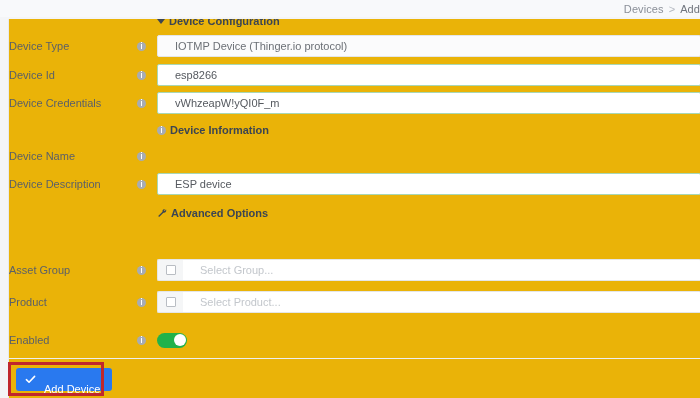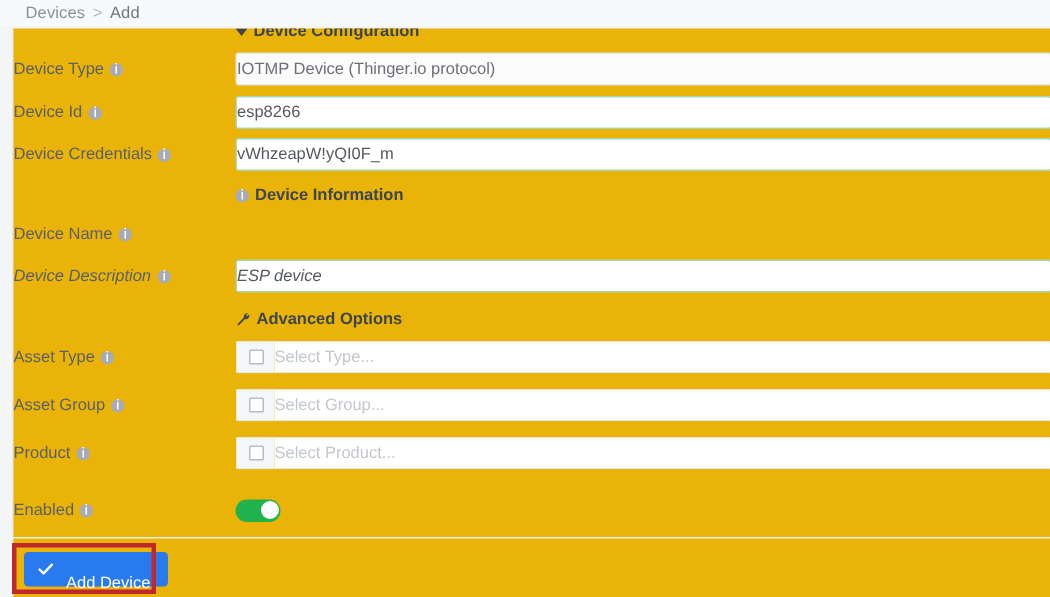--- a/index.html
+++ b/index.html
@@ -20,20 +20,21 @@
   
   .breadcrumb-band {
     position: absolute;
     left: 0; top: 0;
     width: 700px; height: 17px;
     background: #f8f9fb;
     display: flex;
     align-items: center;
     box-sizing: border-box;
     padding-left: 17px;
+    justify-content: flex-end;
   }
   .crumb {
     font-size: 11px;
     color: #8a8f98;
     letter-spacing: .1px;
   }
   .crumb-sep {
     font-size: 11px;
     color: #b3b8c0;
     margin: 0 5px;
@@ -116,21 +117,21 @@
     display: flex;
     align-items: center;
   }
   .row-label {
     width: 137px;
     text-align: right;
     font-size: 11px;
     color: #5b6068;
     display: flex;
     align-items: center;
-    justify-content: flex-start;
+    justify-content: space-between;
     gap: 4px;
     flex: 0 0 auto;
     white-space: nowrap;
   }
   .field-wrap {
     margin-left: 11px;
     flex: 1 1 auto;
     height: 22px;
     display: flex;
     align-items: stretch;
@@ -138,21 +139,21 @@
 
   .field {
     flex: 1 1 auto;
     height: 22px;
     box-sizing: border-box;
     border: 1px solid #a8d7b4;
     border-radius: 2px;
     background: #ffffff;
     display: flex;
     align-items: center;
-    padding-left: 0;
+    padding-left: 17px;
     font-size: 11px;
     color: #55595f;
     overflow: hidden;
     white-space: nowrap;
     text-align: center;
   }
   .field.readonly {
     border: 1px solid #e4e6e8;
     background: #fbfbfc;
     color: #6c7076;
@@ -298,49 +299,37 @@
     <span class="sec-label">Device Information</span>
   </div>
 
   <div class="row" style="top:125px;">
     <div class="row-label">
       <span>Device Name</span>
       <span class="info-ico"></span>
     </div>
   </div>
 
-  <div class="row" style="top:153px;font-style:italic;">
+  <div class="row" style="top:153px;">
     <div class="row-label">
       <span>Device Description</span>
       <span class="info-ico"></span>
     </div>
     <div class="field-wrap">
       <div class="field">ESP device</div>
     </div>
   </div>
 
   <div class="section-head" style="top:188px;">
     <svg class="wrench-ico" width="10" height="10" viewBox="0 0 10 10">
       <path d="M8.6 1.1a2.3 2.3 0 0 0-3.1 2.7L1.2 8.1l.9.9 4.3-4.3a2.3 2.3 0 0 0 2.7-3.1L7.7 2.9 6.8 2z" fill="#3c4552"></path>
     </svg>
     <span class="sec-label">Advanced Options</span>
   </div>
 
-  <div class="row" style="top:207px;">
-    <div class="row-label">
-      <span>Asset Type</span>
-      <span class="info-ico"></span>
-    </div>
-    <div class="field-wrap">
-      <div class="cb-addon">
-        <span class="cb-box"></span>
-      </div>
-      <div class="field no-left-radius placeholder">Select Type...</div>
-    </div>
-  </div>
 
   <div class="row" style="top:239px;">
     <div class="row-label">
       <span>Asset Group</span>
       <span class="info-ico"></span>
     </div>
     <div class="field-wrap">
       <div class="cb-addon">
         <span class="cb-box"></span>
       </div>

